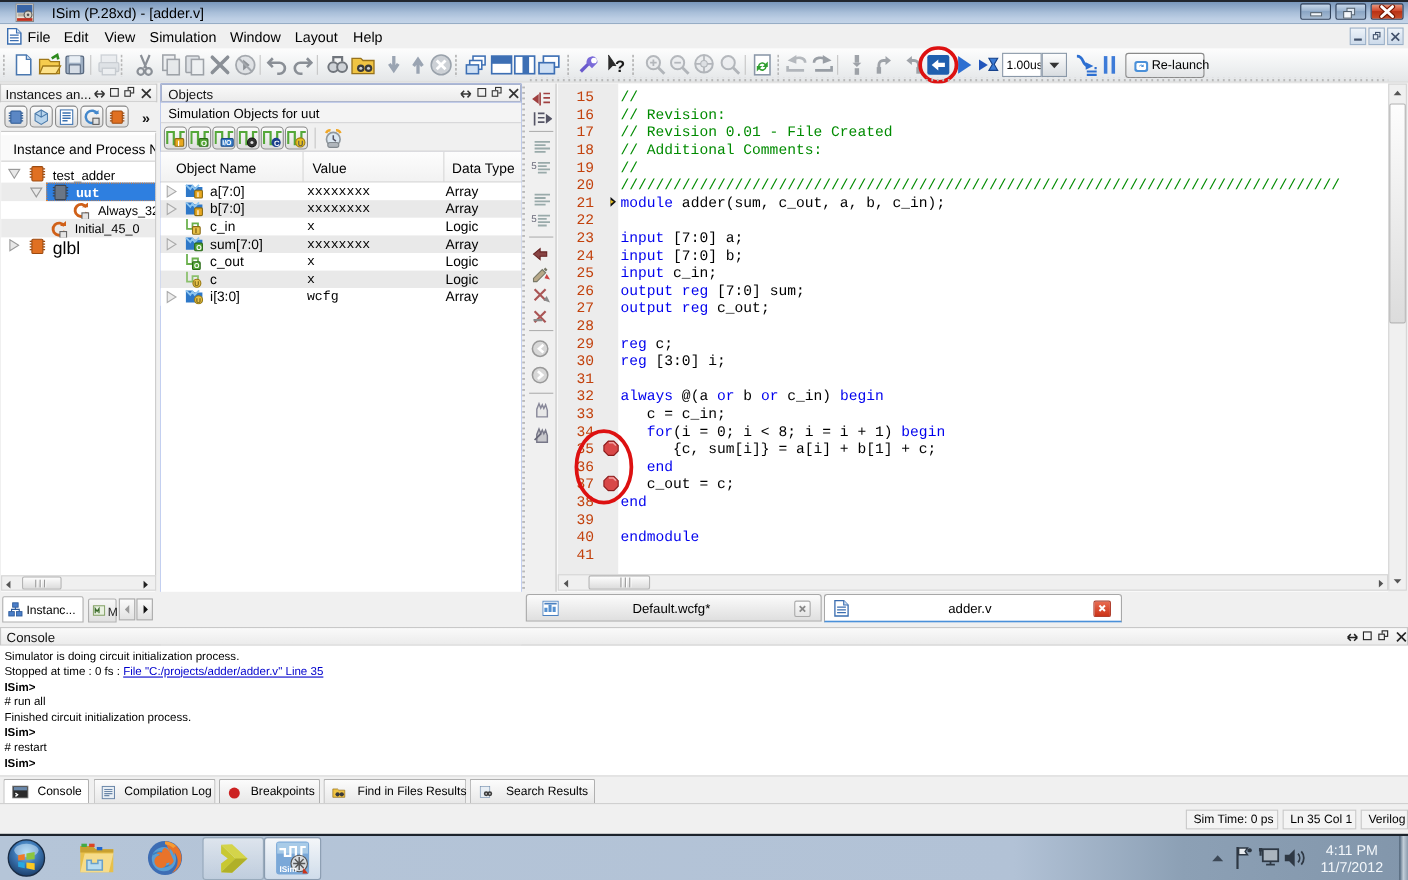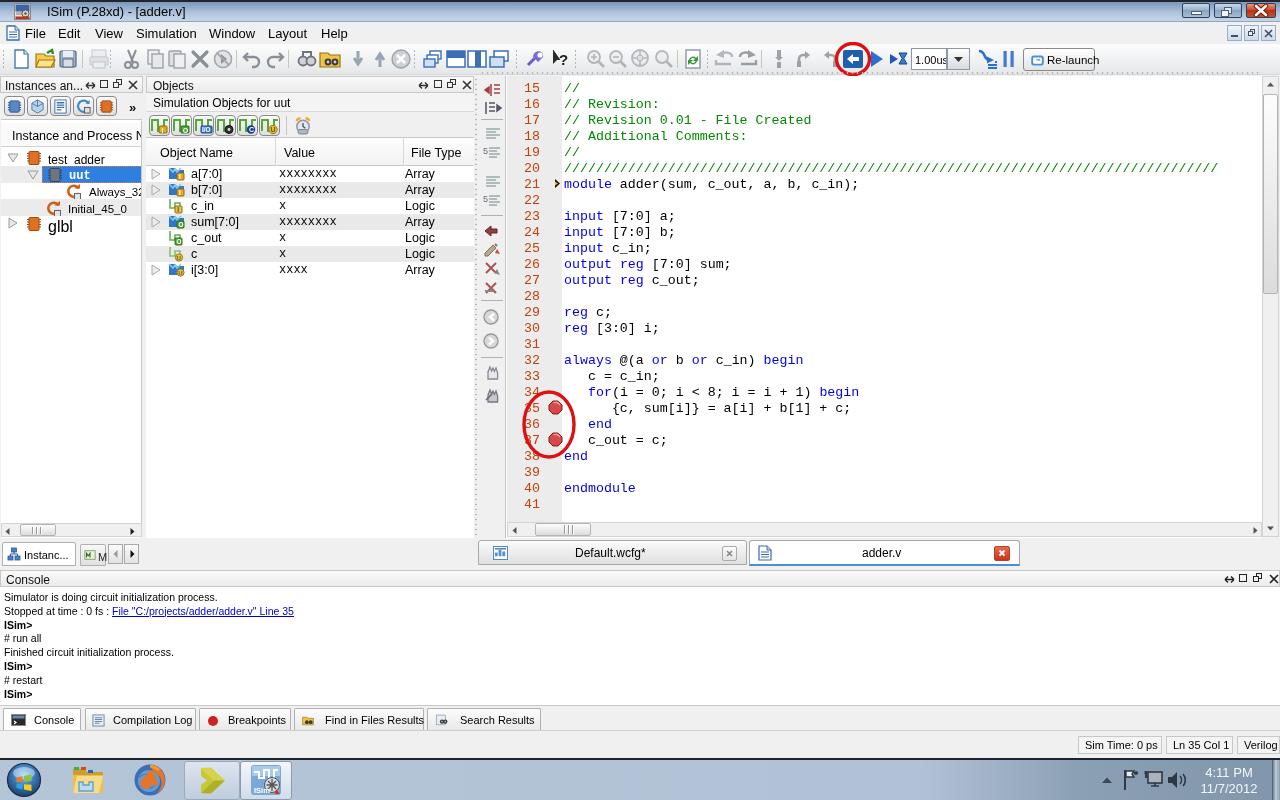--- a/index.html
+++ b/index.html
@@ -497,21 +497,21 @@
           <path d="M3.5 5a4 4 0 0 1 4-2.6M16.5 5a4 4 0 0 0-4-2.6" stroke="#f0a828" stroke-width="2.2" fill="none"></path>
           <circle cx="10" cy="10.5" r="6.2" fill="#dce8f2" stroke="#90989e" stroke-width="1.5"></circle>
           <path d="M10 7v3.5l2.4 1.8" stroke="#556" stroke-width="1.4" fill="none"></path>
           <rect x="5" y="13.5" width="10" height="4.5" rx="2" fill="#b0b6bc" stroke="#80888e"></rect>
         </svg>
     </div>
     <div class="abs" style="left:0;top:62px;width:328px;height:484px;background:#fff;">
       <div class="abs" style="left:0;top:0;width:328px;height:28px;background:linear-gradient(to bottom,#fdfdfd,#f2f2f2);border-bottom:1px solid #c8c8c8;font-size:12.5px;color:#000;">
         <span style="position:absolute;left:14px;top:8px;">Object Name</span>
         <span style="position:absolute;left:138px;top:8px;">Value</span>
-        <span style="position:absolute;left:265px;top:8px;">File Type</span>
+        <span style="position:absolute;left:265px;top:8px;">Data Type</span>
         <div class="abs" style="left:129px;top:0;width:1px;height:28px;background:#d8d8d8;"></div>
         <div class="abs" style="left:257px;top:0;width:1px;height:28px;background:#d8d8d8;"></div>
       </div>
       <div class="orow" style="top:28px">
           <svg class="oarr">
             <path d="M1 1v10l8-5z" fill="#ececec" stroke="#aaa"></path>
           </svg>
           <span class="oicn"><svg width="17" height="15" viewBox="0 0 17 15">
               <path d="M1 2h6l2 2h7v9H1z" fill="#2e78c8"></path>
               <path d="M1 2l4 4 2-3 2 3 4-4" fill="none" stroke="#8ec6f0" stroke-width="1.6"></path>
@@ -584,21 +584,21 @@
           <svg class="oarr">
             <path d="M1 1v10l8-5z" fill="#ececec" stroke="#aaa"></path>
           </svg>
           <span class="oicn"><svg width="17" height="15" viewBox="0 0 17 15">
               <path d="M1 2h6l2 2h7v9H1z" fill="#2e78c8"></path>
               <path d="M1 2l4 4 2-3 2 3 4-4" fill="none" stroke="#8ec6f0" stroke-width="1.6"></path>
               <circle cx="12.5" cy="10.5" r="3.6" fill="#e8c24a" stroke="#9a7a10"></circle>
               <text x="10.2" y="13.2" font-size="6.2" font-weight="bold" fill="#6a5a10" font-family="Liberation Sans">U</text>
             </svg></span>
           <span class="onm">i[3:0]</span>
-          <span class="ovl">xxxx</span>
+          <span class="ovl">wcfg</span>
           <span class="odt">Array</span>
         </div>
     </div>
 
     <div class="abs scroll-track" style="left:2px;top:470px;width:324px;height:14px;"></div>
     <div class="abs scroll-thumb" style="left:16px;top:471px;width:122px;height:12px;"></div>
     <svg class="abs" style="left:5px;top:474px" width="7" height="9">
         <path d="M5.5 1L1.5 4.5L5.5 8z" fill="#555"></path>
       </svg>
     <svg class="abs" style="left:317px;top:474px" width="7" height="9">

